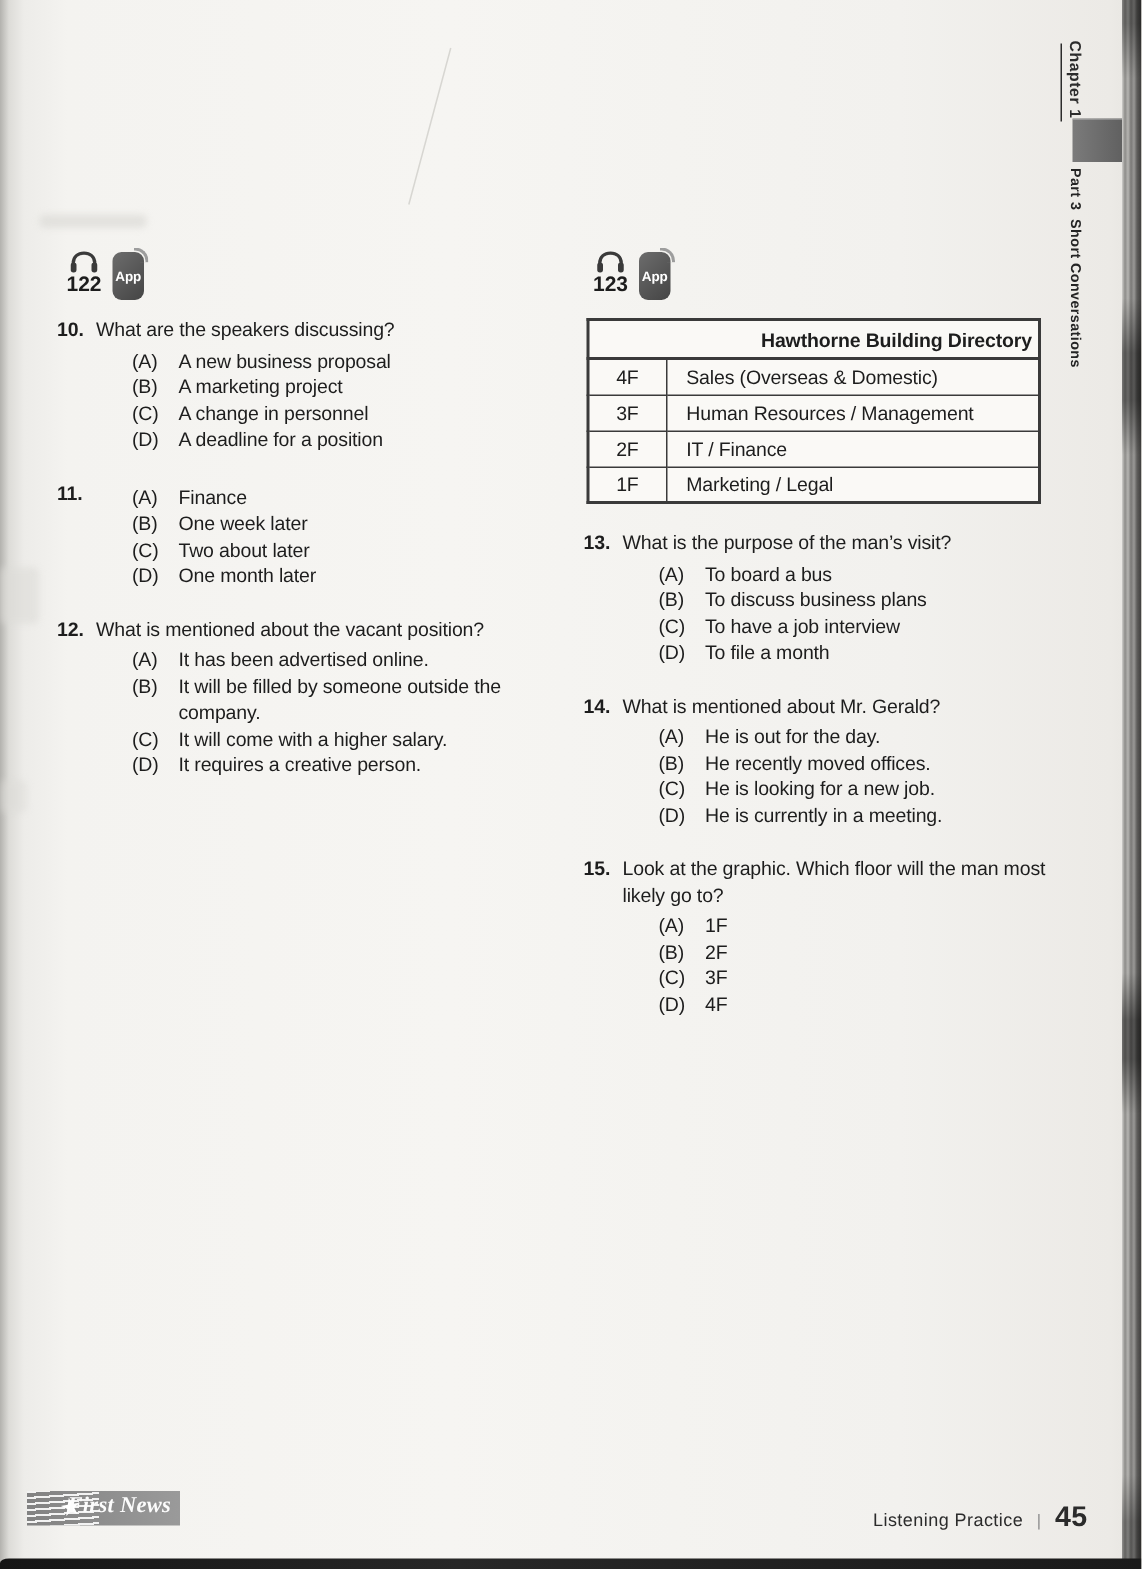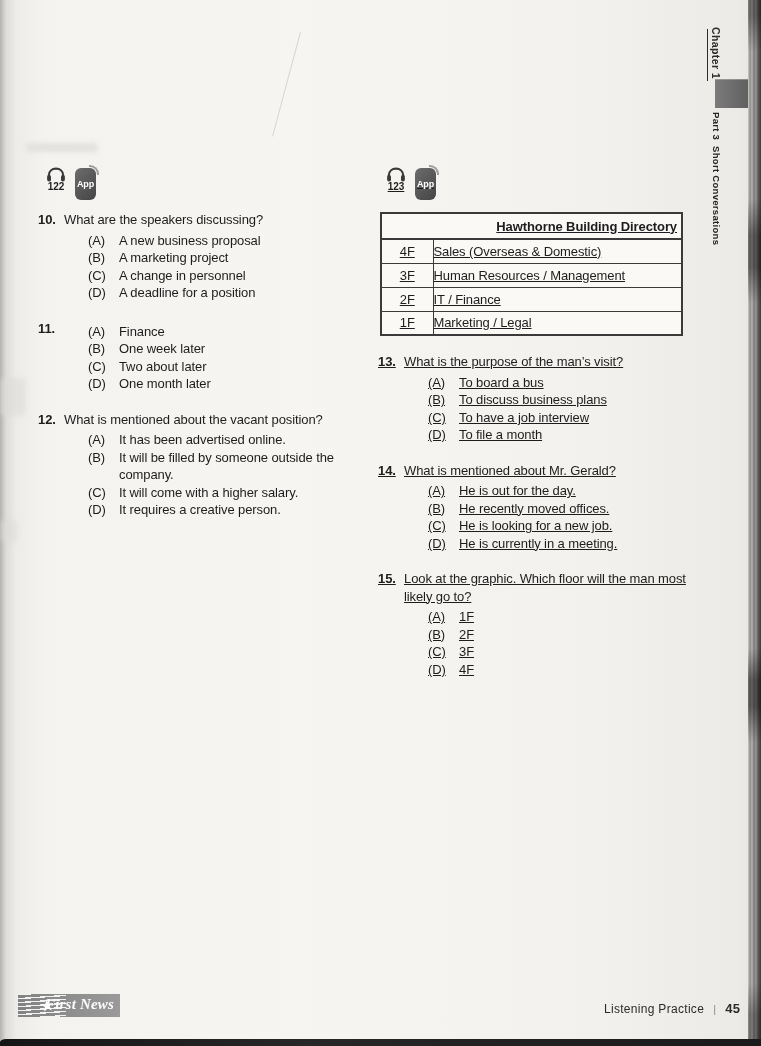--- a/index.html
+++ b/index.html
@@ -50,27 +50,27 @@
     box-shadow:inset 0 1px 0 rgba(255,255,255,.25);
   }
   .part-tab {
     position:absolute; top:112px; left:711px;
     font-size:9.5px; font-weight:700; color:#242424; letter-spacing:.3px;
   }
 
   
   .col { position:absolute; top:167px; }
   .col-left  { left:38px;  width:332px; }
-  .col-right { left:378px; width:332px;text-decoration:underline; }
+  .col-right { left:389px; width:332px; }
 
   
   .audio-marker { display:flex; align-items:flex-start; gap:7px; height:29px; margin:0 0 15px 6px; }
   .hp { display:flex; flex-direction:column; align-items:center; width:24px; }
   .hp svg { display:block; }
-  .hp-num { font-size:10px; font-weight:700; letter-spacing:0; margin-top:-1px; }
+  .hp-num { font-size:14px; font-weight:700; letter-spacing:0; margin-top:-1px; }
   .app-badge {
     position:relative; width:21px; height:32px; margin-top:1px; border-radius:6px;
     background:linear-gradient(135deg,#6c6c6c,#454545);
     color:#fff; font-size:9px; font-weight:700;
     display:flex; align-items:center; justify-content:center;
   }
   .app-badge::after {
     content:""; position:absolute; top:-3px; right:-3px; width:8px; height:8px;
     border:2px solid #9d9d9d; border-bottom:none; border-left:none;
     border-radius:0 9px 0 0;
@@ -90,21 +90,21 @@
   .directory {
     border-collapse:collapse; width:303px; margin:16px 0 17px 2px;
     border:2px solid #3a3a3a; background:#faf9f6;
   }
   .directory th {
     border:2px solid #3a3a3a; height:26px; font-size:13px; font-weight:700;
     text-align:right; padding:0 4px;
   }
   .directory td { border:1.5px solid #3a3a3a; height:24px; font-size:13px; padding:0; }
   .directory td.floor { width:52px; text-align:center; }
-  .directory td.dept  { }
+  .directory td.dept  { padding-left:13px; }
 
   
   .logo-banner {
     position:absolute; left:18px; top:994px; width:102px; height:23px;
     background:linear-gradient(90deg,#828282,#9a9a9a);
   }
   .logo-stripes {
     position:absolute; left:0; top:0; width:48px; height:100%;
     background:repeating-linear-gradient(176deg,
       rgba(248,248,248,.95) 0 1.4px, rgba(130,130,130,0) 1.4px 4px);
@@ -112,26 +112,26 @@
   .logo-star {
     position:absolute; left:22px; top:0px; color:#fff; font-size:16px;
     transform:rotate(-10deg); line-height:23px;
   }
   .logo-text {
     position:absolute; left:27px; top:2px;
     font-family:"Liberation Serif","DejaVu Serif",serif; font-style:italic; font-weight:700;
     color:#fcfcfc; font-size:15px; letter-spacing:.2px; white-space:nowrap;
   }
   .page-footer {
-    position:absolute; top:1001px; left:604px;
+    position:absolute; top:1001px; left:582px;
     display:flex; align-items:baseline; gap:9px;
     font-size:12px; color:#2b2b2b; letter-spacing:.3px; white-space:nowrap;
   }
   .pf-sep { color:#8d8d8d; font-size:11px; }
-  .pf-num { font-weight:700; font-size:13px; }
+  .pf-num { font-weight:700; font-size:19px; }
 </style>
 </head>
 <body>
 
 <div class="page">
 
   <div class="scratch"></div>
   <div class="ghost ghost-a"></div>
   <div class="ghost ghost-b"></div>
   <div class="ghost ghost-c"></div>

